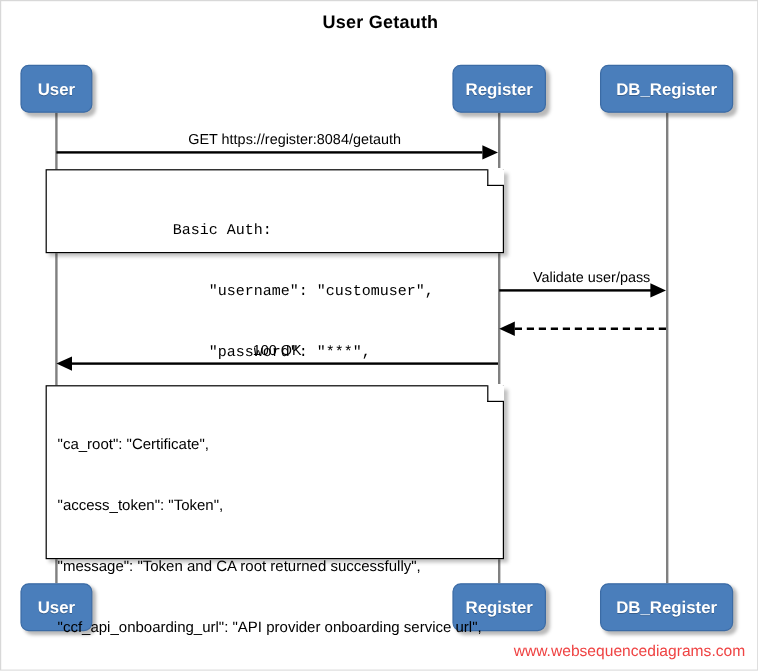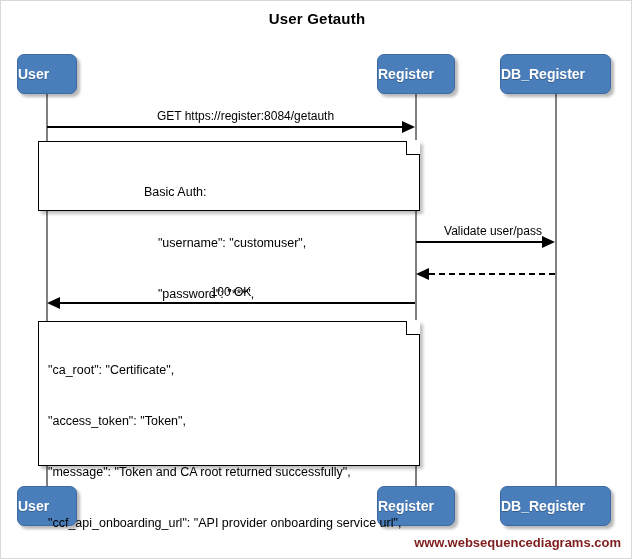--- a/index.html
+++ b/index.html
@@ -40,20 +40,21 @@
     position: absolute;
     box-sizing: border-box;
     background: #4a7ebb;
     border: 1px solid #3b6ba5;
     border-radius: 7px;
     color: #ffffff;
     font-size: 14px;
     font-weight: bold;
     display: flex;
     align-items: center;
+    justify-content: center;
     box-shadow: 3px 3px 3px rgba(0,0,0,0.28);
     text-shadow: 0 1px 0 rgba(0,0,0,0.25);
     white-space: nowrap;
   }
 
   
   .lifeline {
     position: absolute;
     width: 2px;
     background: #808080;
@@ -132,23 +133,22 @@
   .note-line {
     display: block;
   }
 
   
   #footer {
     position: absolute;
     right: 10px;
     bottom: 8px;
     font-size: 13px;
-    color: #7f1d1d;
+    color: #ef4444;
     white-space: nowrap;
-    font-weight: bold;
   }
 </style>
 </head>
 <body>
 
 <div id="diagram">
 
   <div id="title">User Getauth</div>
 
   <div class="lifeline" style="left:45px; top:93px; height:392px;"></div>
@@ -162,21 +162,21 @@
     <span>Register</span>
   </div>
   <div class="actor-box" style="left:499px; top:53px; width:111px; height:40px;">
     <span>DB_Register</span>
   </div>
 
   <div class="msg-label" style="left:46px; top:108px; width:397px;">GET https://register:8084/getauth</div>
   <div class="msg-line" style="left:46px; top:125px; width:355px;"></div>
   <div class="arrow-head right" style="left:401px; top:120px;"></div>
 
-  <div class="note" style="left:37px; top:140px; width:382px; height:70px;">
+  <div class="note" style="left:37px; top:140px; width:382px; height:70px;font-family:Liberation Mono, monospace;">
     <span class="fold"></span>
     <div class="note-body centered">
       <span class="note-line">Basic Auth:</span>
       <span class="note-line">    "username": "customuser",</span>
       <span class="note-line">    "password": "***",</span>
     </div>
   </div>
 
   <div class="msg-label" style="left:415px; top:223px; width:154px;">Validate user/pass</div>
   <div class="msg-line" style="left:415px; top:240px; width:127px;"></div>

